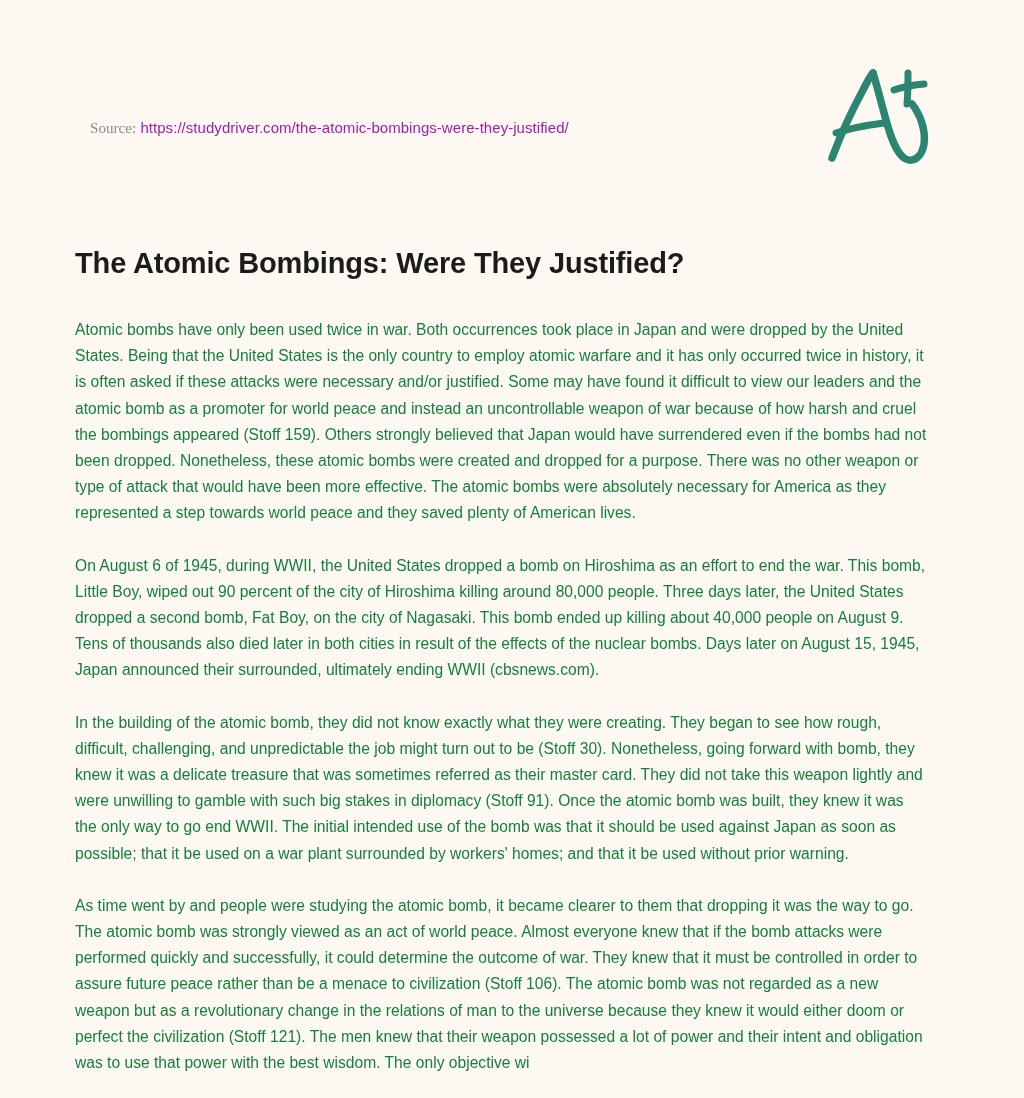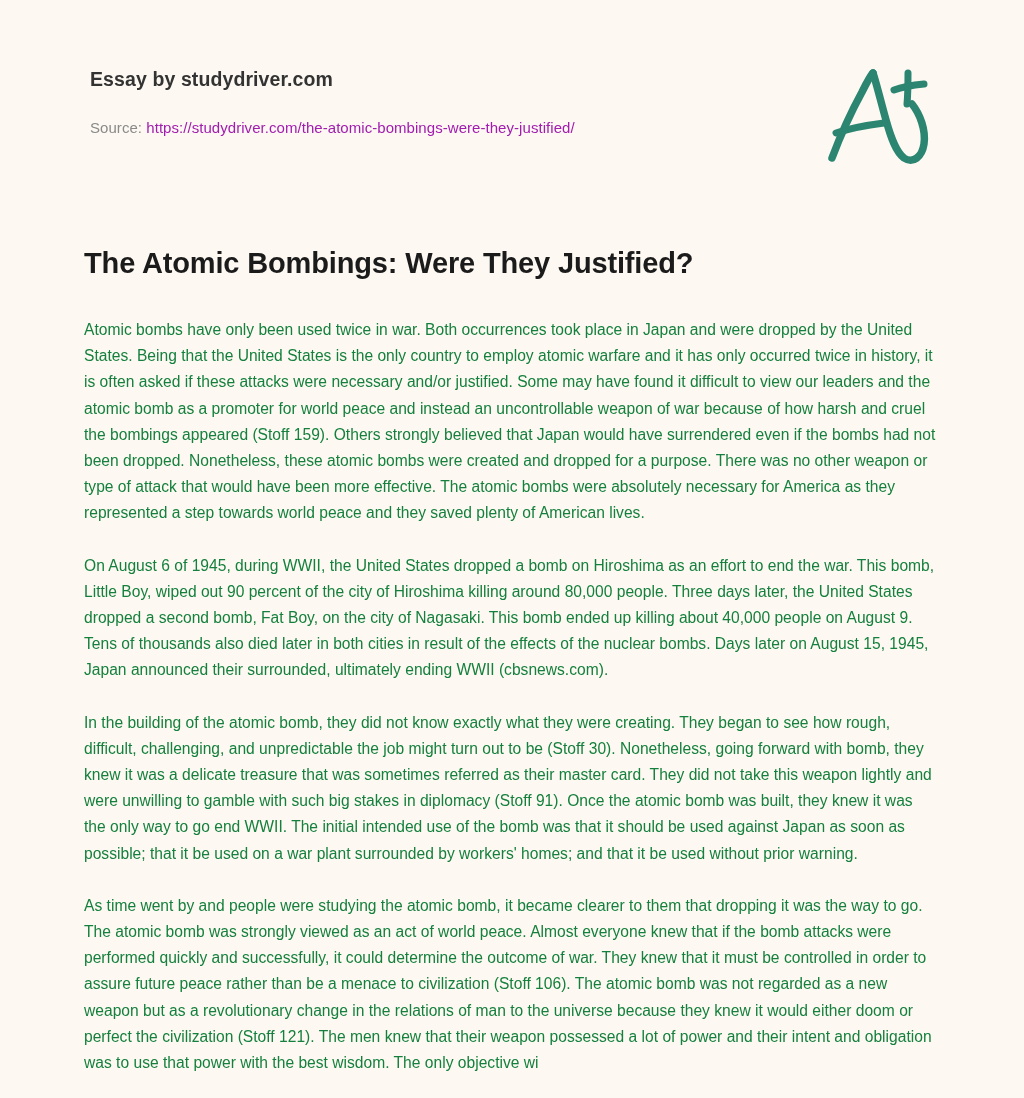--- a/index.html
+++ b/index.html
@@ -48,20 +48,21 @@
     left: 90px;
     top: 119px;
     font-size: 15px;
     color: #8a8a8a;
     white-space: nowrap;
     letter-spacing: 0.05px;
   }
 
   .source-label {
     color: #8a8a8a;
+    font-family: Liberation Serif, serif;
   }
 
   .source-url {
     color: #a21caf;
     text-decoration: none;
   }
 
   
   .logo {
     position: absolute;
@@ -72,21 +73,21 @@
   }
   .logo svg {
     display: block;
     width: 130px;
     height: 112px;
   }
 
   
   .article {
     position: absolute;
-    left: 84px;
+    left: 75px;
     top: 243px;
     width: 852px;
   }
 
   .title {
     margin: 0;
     padding: 0;
     font-size: 29px;
     line-height: 40px;
     font-weight: bold;
@@ -111,21 +112,20 @@
     margin-bottom: 0;
   }
 </style>
 </head>
 <body>
 
 <div class="page">
 
   <div class="header">
 
-    <div class="brand-line">Essay by studydriver.com</div>
 
     <div class="source-line">
       <span class="source-label">Source:</span>
       <span class="source-url">https://studydriver.com/the-atomic-bombings-were-they-justified/</span>
     </div>
 
     <div class="logo">
       <svg viewBox="0 0 130 112" xmlns="http://www.w3.org/2000/svg">
         <g fill="none" stroke="#2b8571" stroke-linecap="round" stroke-linejoin="round">
 

